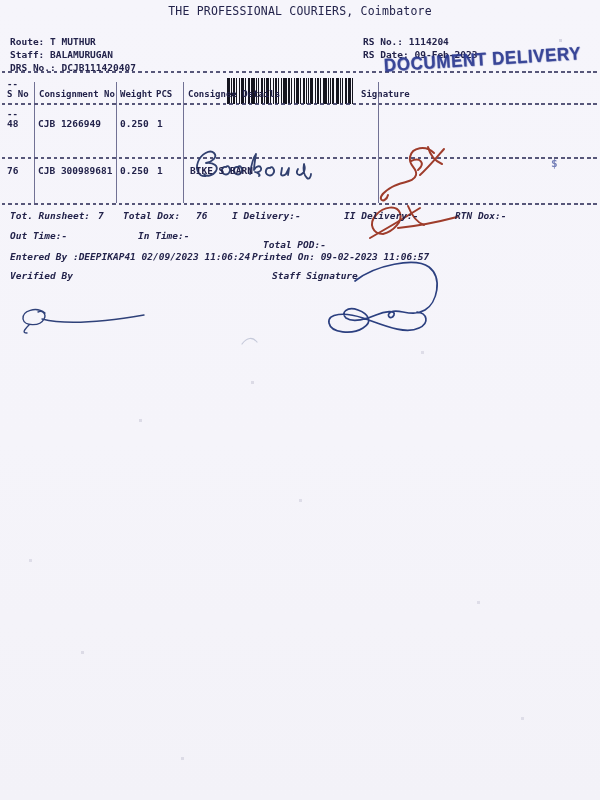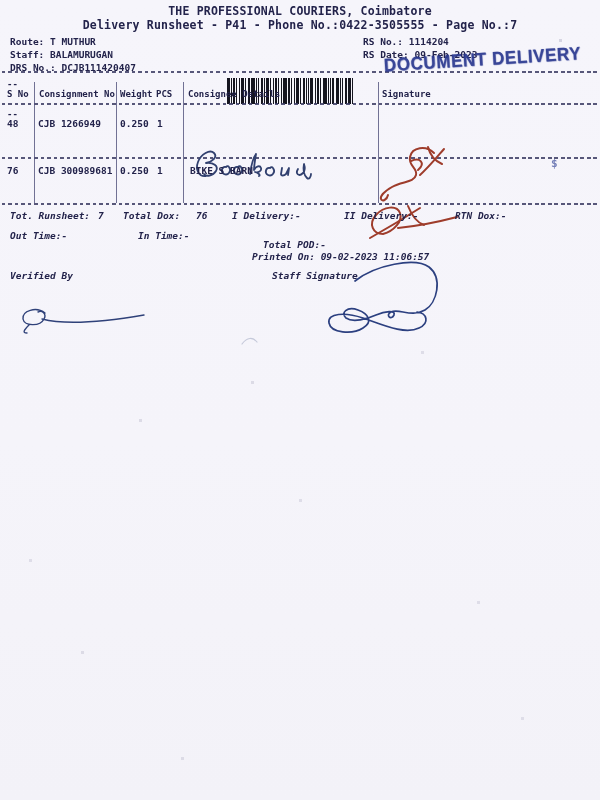--- a/index.html
+++ b/index.html
@@ -7,21 +7,21 @@
     width:600px;height:800px;overflow:hidden;
     font-family:"DejaVu Sans Mono", monospace;
     background:#e9e8ef;
   }
   .page{
     position:relative;width:600px;height:800px;
     background:linear-gradient(180deg,#f6f5fb 0%,#f5f4fa 55%,#f3f2f8 100%);
     color:#23234b;
   }
   .abs{position:absolute;line-height:1.15;white-space:pre;}
-  .title{width:600px;text-align:center;font-size:11.5px;font-weight:bold;letter-spacing:0.2px;}
+  .title{width:600px;text-align:center;font-size:11.5px;font-weight:normal;letter-spacing:0.2px;}
   .info{font-size:9.5px;font-weight:bold;}
   .cell{font-size:9.5px;font-weight:bold;}
   .hcell{font-size:9px;font-weight:bold;}
   .sum{font-size:9.5px;font-weight:bold;font-style:italic;}
   .dashline{
     height:2px;left:2px;width:596px;opacity:.85;
     background:repeating-linear-gradient(90deg,#3b3b63 0 3.5px,transparent 3.5px 6.5px);
   }
   .vline{width:1px;background:#50507a;top:82px;height:121px;opacity:.8;}
   .stamp{
@@ -43,21 +43,20 @@
                182px 758px 0 1px #dcdbe6, 422px 352px 0 1px #dedde8,
                560px 40px 0 1px #d6d5e2, 30px 560px 0 1px #dedde8;
   }
 </style>
 </head>
 <body>
 
 <div class="page">
 
   <div class="abs title" style="top:5px;left:0;">THE PROFESSIONAL COURIERS, Coimbatore</div>
-  <div class="abs title" style="top:19px;left:0;">Delivery Runsheet - P41 - Phone No.:0422-3505555 - Page No.:7</div>
 
   <div class="abs info" style="left:10px;top:37px;"><span>Route:</span> <span>T MUTHUR</span></div>
   <div class="abs info" style="left:10px;top:50px;"><span>Staff:</span> <span>BALAMURUGAN</span></div>
   <div class="abs info" style="left:10px;top:63px;"><span>DRS No.:</span> <span>DCJB111420407</span></div>
 
   <div class="abs" style="left:227px;top:41px;width:130px;height:26px;">
     <svg id="barcode-svg" width="130" height="26" viewBox="0 0 130 26">
         <rect x="0" y="0" width="3" height="26" fill="#15151f"></rect>
         <rect x="4" y="0" width="1" height="26" fill="#15151f"></rect>
         <rect x="6" y="0" width="2" height="26" fill="#15151f"></rect>
@@ -114,21 +113,21 @@
   <div class="abs stamp">DOCUMENT DELIVERY</div>
 
   <div class="abs hcell" style="left:7px;top:79px;">--</div>
   <div class="abs hcell" style="left:7px;top:109px;">--</div>
 
   <div class="abs hcell" style="left:7px;top:89px;">S No</div>
   <div class="abs hcell" style="left:39px;top:89px;">Consignment No</div>
   <div class="abs hcell" style="left:120px;top:89px;">Weight</div>
   <div class="abs hcell" style="left:156px;top:89px;">PCS</div>
   <div class="abs hcell" style="left:188px;top:89px;">Consignee Details</div>
-  <div class="abs hcell" style="left:382px;top:89px;">Signature</div>
+  <div class="abs hcell" style="left:361px;top:89px;">Signature</div>
 
   <div class="abs vline" style="left:34px;"></div>
   <div class="abs vline" style="left:116px;"></div>
   <div class="abs vline" style="left:183px;"></div>
   <div class="abs vline" style="left:378px;"></div>
 
   <div>
     <div class="abs cell" style="left:7px;top:119px;">48</div>
     <div class="abs cell" style="left:38px;top:119px;">CJB 1266949</div>
     <div class="abs cell" style="left:120px;top:119px;">0.250</div>
@@ -180,20 +179,21 @@
   <div class="abs sum" style="left:123px;top:211px;">Total Dox:</div>
   <div class="abs sum" style="left:196px;top:211px;">76</div>
   <div class="abs sum" style="left:232px;top:211px;">I Delivery:-</div>
   <div class="abs sum" style="left:344px;top:211px;">II Delivery:-</div>
   <div class="abs sum" style="left:455px;top:211px;">RTN Dox:-</div>
 
   <div class="abs sum" style="left:10px;top:231px;">Out Time:-</div>
   <div class="abs sum" style="left:138px;top:231px;">In Time:-</div>
   <div class="abs sum" style="left:263px;top:231px;margin-top:9px;">Total POD:-</div>
 
+  <div class="abs sum" style="left:10px;top:252px;">Entered By :DEEPIKAP41 02/09/2023 11:06:24</div>
   <div class="abs sum" style="left:252px;top:252px;">Printed On: 09-02-2023 11:06:57</div>
 
   <div class="abs sum" style="left:10px;top:271px;">Verified By</div>
   <div class="abs sum" style="left:272px;top:271px;">Staff Signature</div>
 
   <div class="abs sig" style="left:14px;top:266px;">
     <svg width="135" height="34" viewBox="0 0 135 34" stroke="#2f4179" stroke-width="1.4" fill="none">
       <path d="M31,10 C22,3 8,8 9,16 C10,23 26,24 30,16 C33,11 28,7 24,9"></path>
       <path d="M28,16 C55,23 95,18 130,12"></path>
       <path d="M15,22 C10,27 8,30 13,30"></path>

